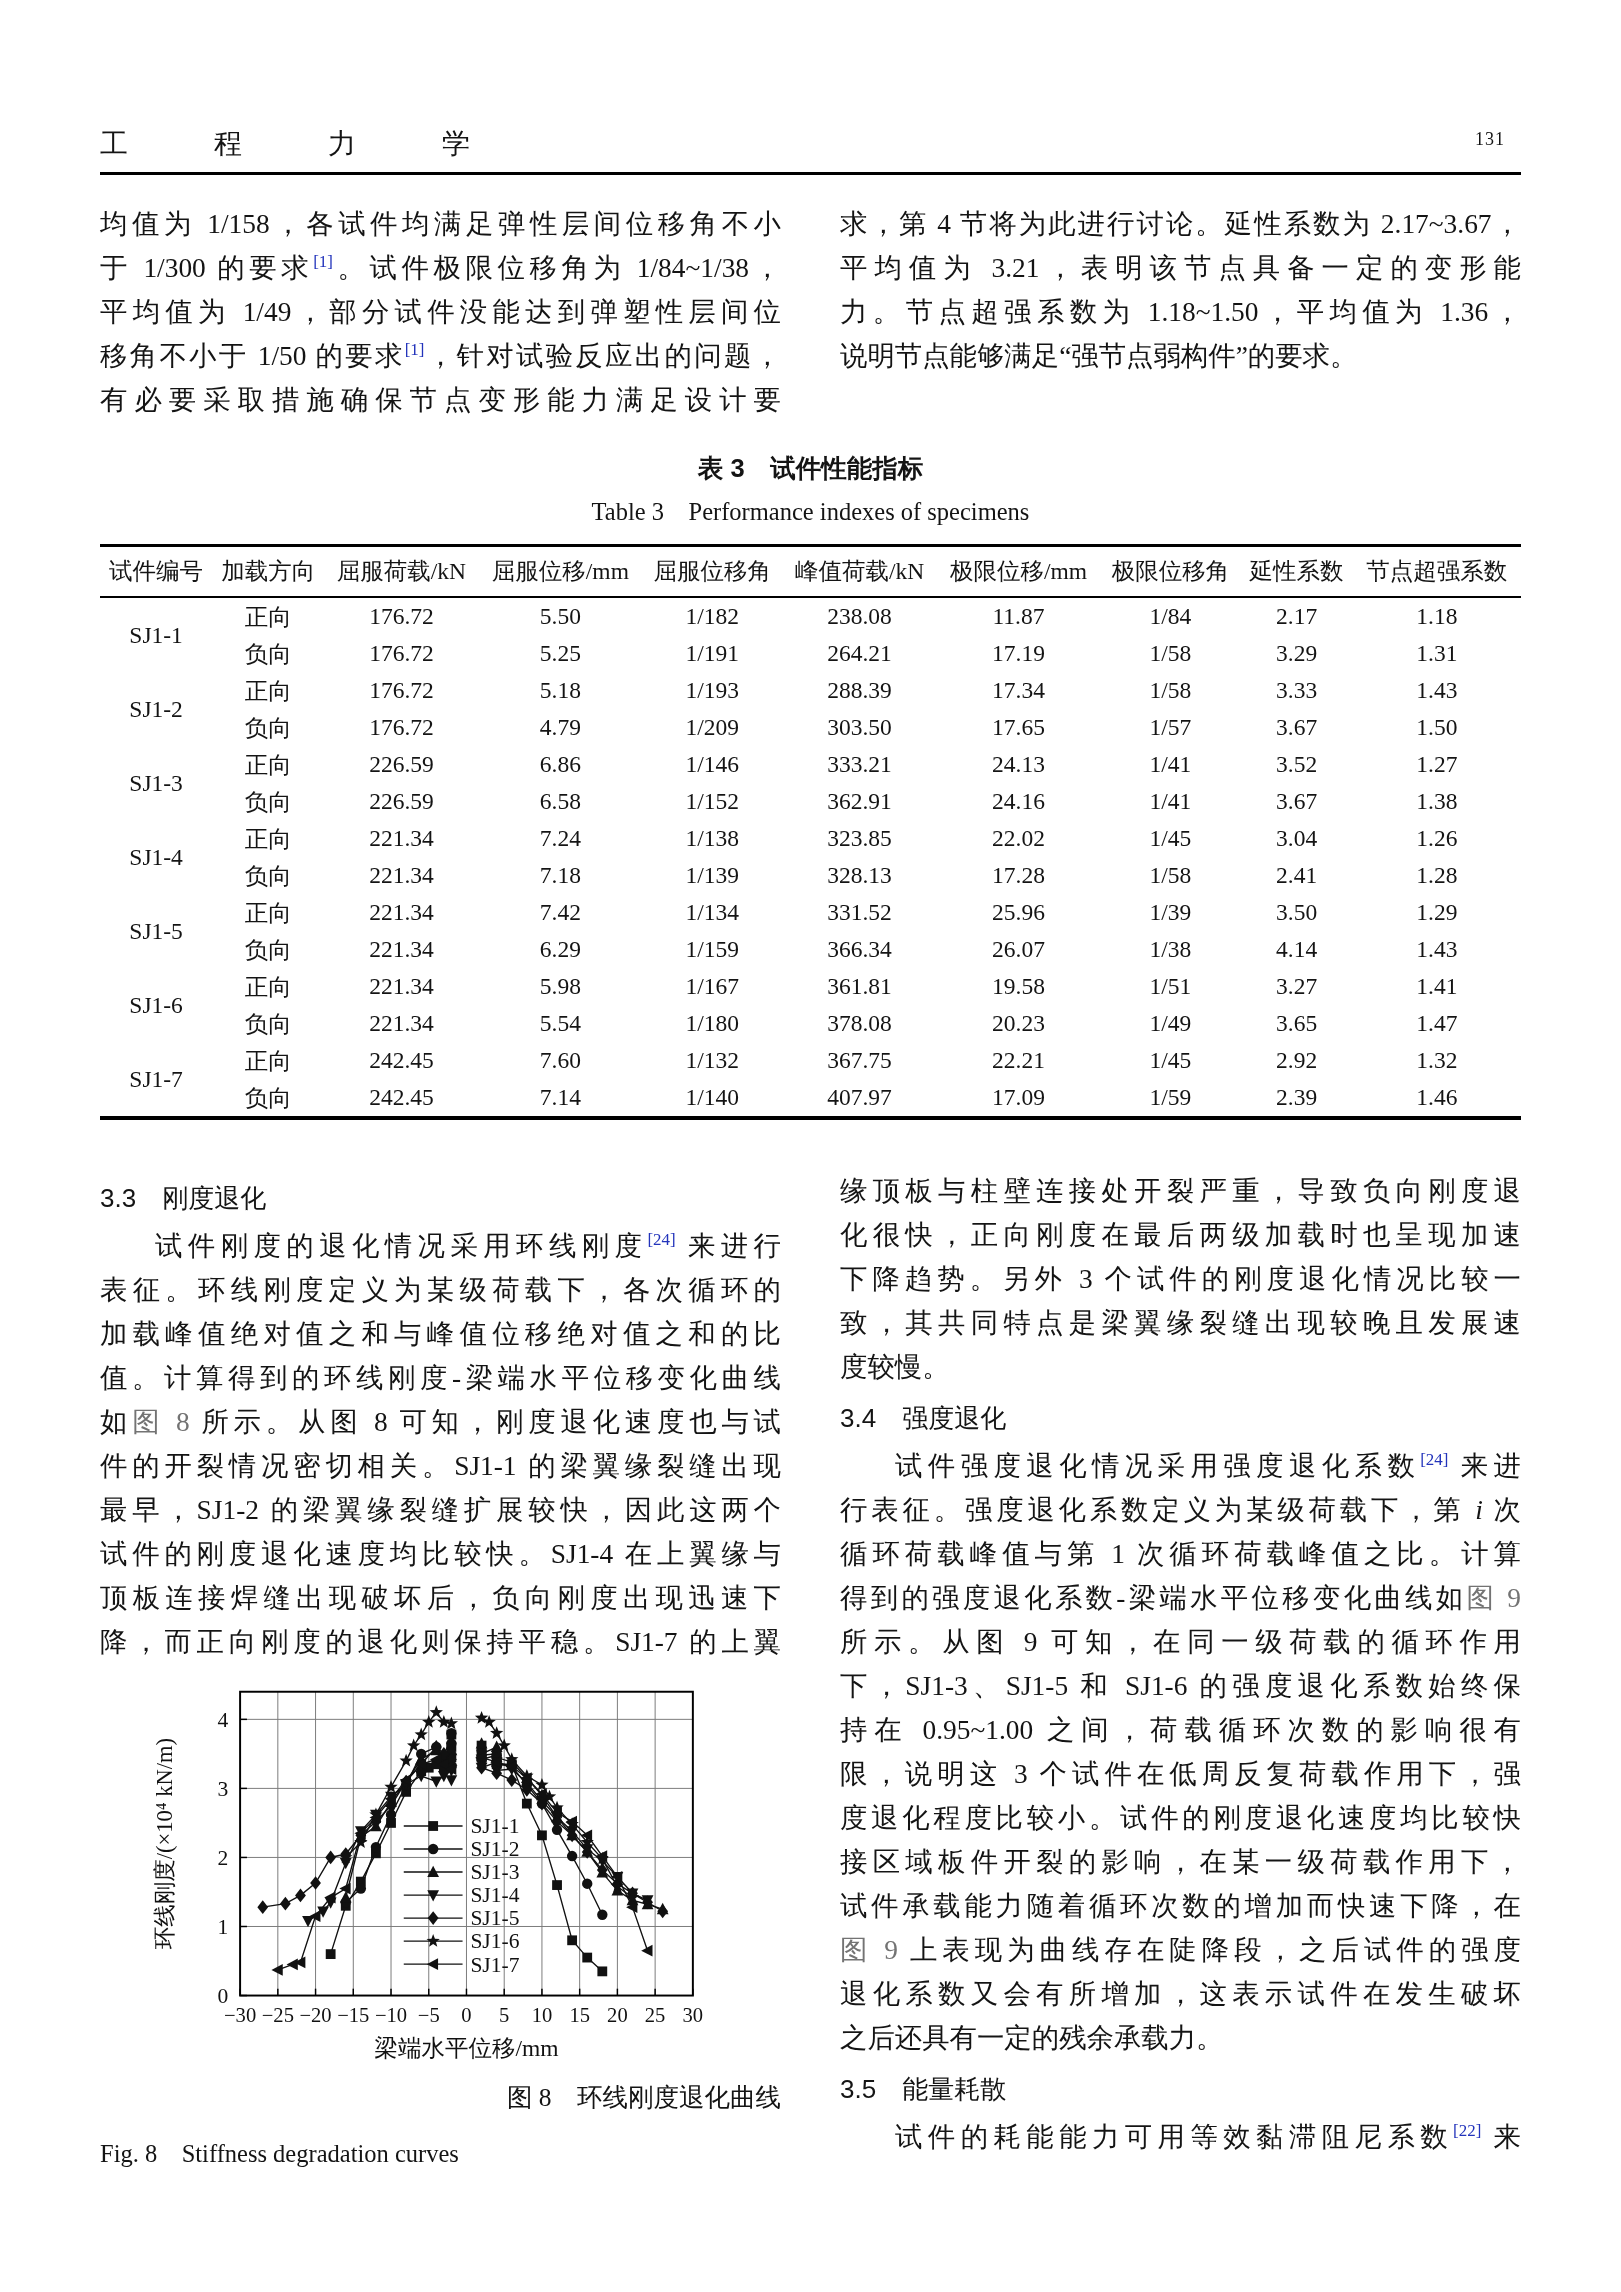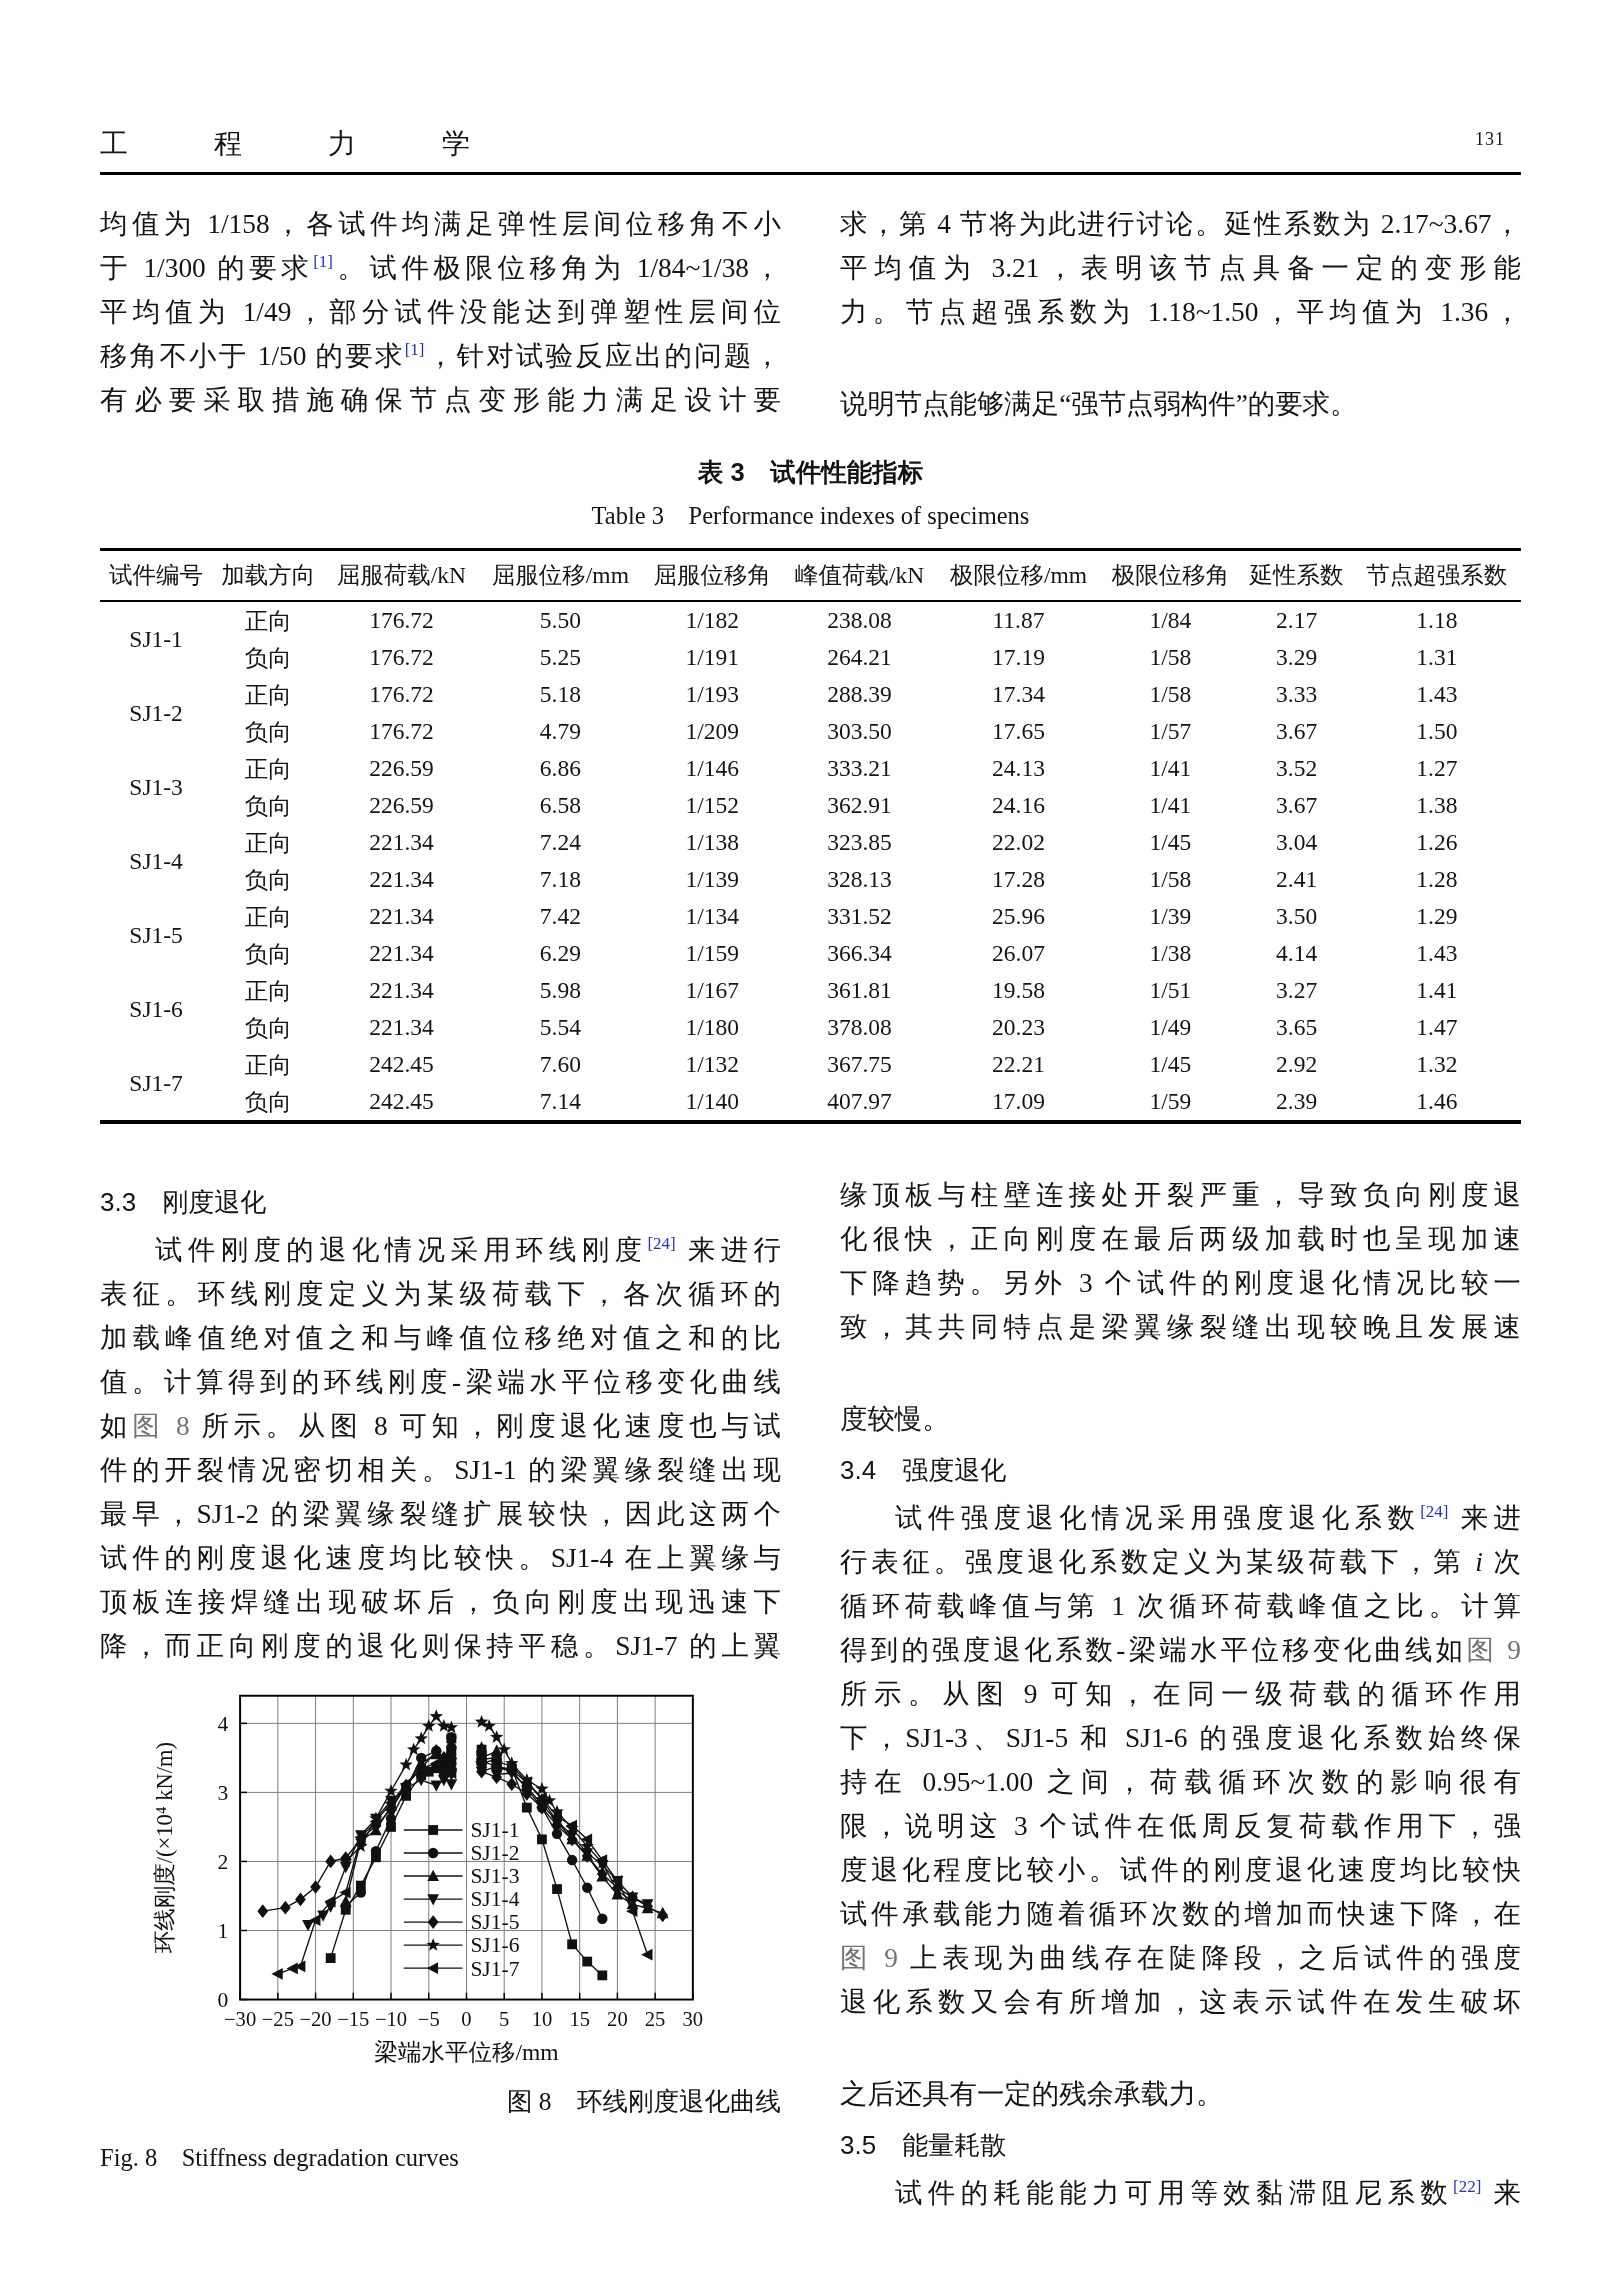--- a/index.html
+++ b/index.html
@@ -12,21 +12,21 @@
   
   .pagehead{position:relative;height:35px;}
   .journal{font-size:28px;letter-spacing:29px;display:inline-block;}
   .pagenum{position:absolute;right:16px;top:3.9px;font-size:18px;letter-spacing:1px;}
   .rule{border:none;border-top:3.9px solid #000;margin:11.8px 0 0 0;}
   
   .cols{display:flex;gap:59px;margin-top:27.4px;}
   .col{width:681px;}
   .body-text{font-size:27.4px;line-height:44px;}
   .line{text-align:justify;text-align-last:justify;white-space:normal;}
-  .line.last{text-align-last:left;margin-top:48px;}
+  .line.last{text-align-last:left;}
   .line.ind{text-indent:55px;}
   sup.ref{color:#2233bb;font-size:0.62em;vertical-align:super;line-height:0;}
   .link{color:#737373;}
   .it{font-style:italic;}
   
   .tablewrap{margin-top:29px;}
   .tbl-title-cn{text-align:center;font-family:"Liberation Sans","DejaVu Sans",sans-serif;
     font-weight:bold;font-size:25.5px;}
   .tbl-title-en{text-align:center;font-size:24.5px;margin-top:8.8px;}
   table.perf{width:100%;border-collapse:collapse;margin-top:15.7px;
@@ -556,20 +556,21 @@
       <div>
           <div class="line ind"><span>试件强度退化情况采用强度退化系数</span><sup class="ref">[24]</sup><span> 来进</span></div>
           <div class="line"><span>行表征。强度退化系数定义为某级荷载下，第 </span><span class="it">i</span><span> 次</span></div>
           <div class="line"><span>循环荷载峰值与第 1 次循环荷载峰值之比。计算</span></div>
           <div class="line"><span>得到的强度退化系数-梁端水平位移变化曲线如</span><span class="link">图 9</span></div>
           <div class="line"><span>所示。从图 9 可知，在同一级荷载的循环作用</span></div>
           <div class="line"><span>下，SJ1-3、SJ1-5 和 SJ1-6 的强度退化系数始终保</span></div>
           <div class="line"><span>持在 0.95~1.00 之间，荷载循环次数的影响很有</span></div>
           <div class="line"><span>限，说明这 3 个试件在低周反复荷载作用下，强</span></div>
           <div class="line"><span>度退化程度比较小。试件的刚度退化速度均比较快</span></div>
+          <div class="line"><span>接区域板件开裂的影响，在某一级荷载作用下，</span></div>
           <div class="line"><span>试件承载能力随着循环次数的增加而快速下降，在</span></div>
           <div class="line"><span class="link">图 9</span><span> 上表现为曲线存在陡降段，之后试件的强度</span></div>
           <div class="line"><span>退化系数又会有所增加，这表示试件在发生破坏</span></div>
           <div class="line last"><span>之后还具有一定的残余承载力。</span></div>
         </div>
       <div class="sec-h">3.5　能量耗散</div>
       <div>
           <div class="line ind"><span>试件的耗能能力可用等效黏滞阻尼系数</span><sup class="ref">[22]</sup><span> 来</span></div>
         </div>
     </div>

